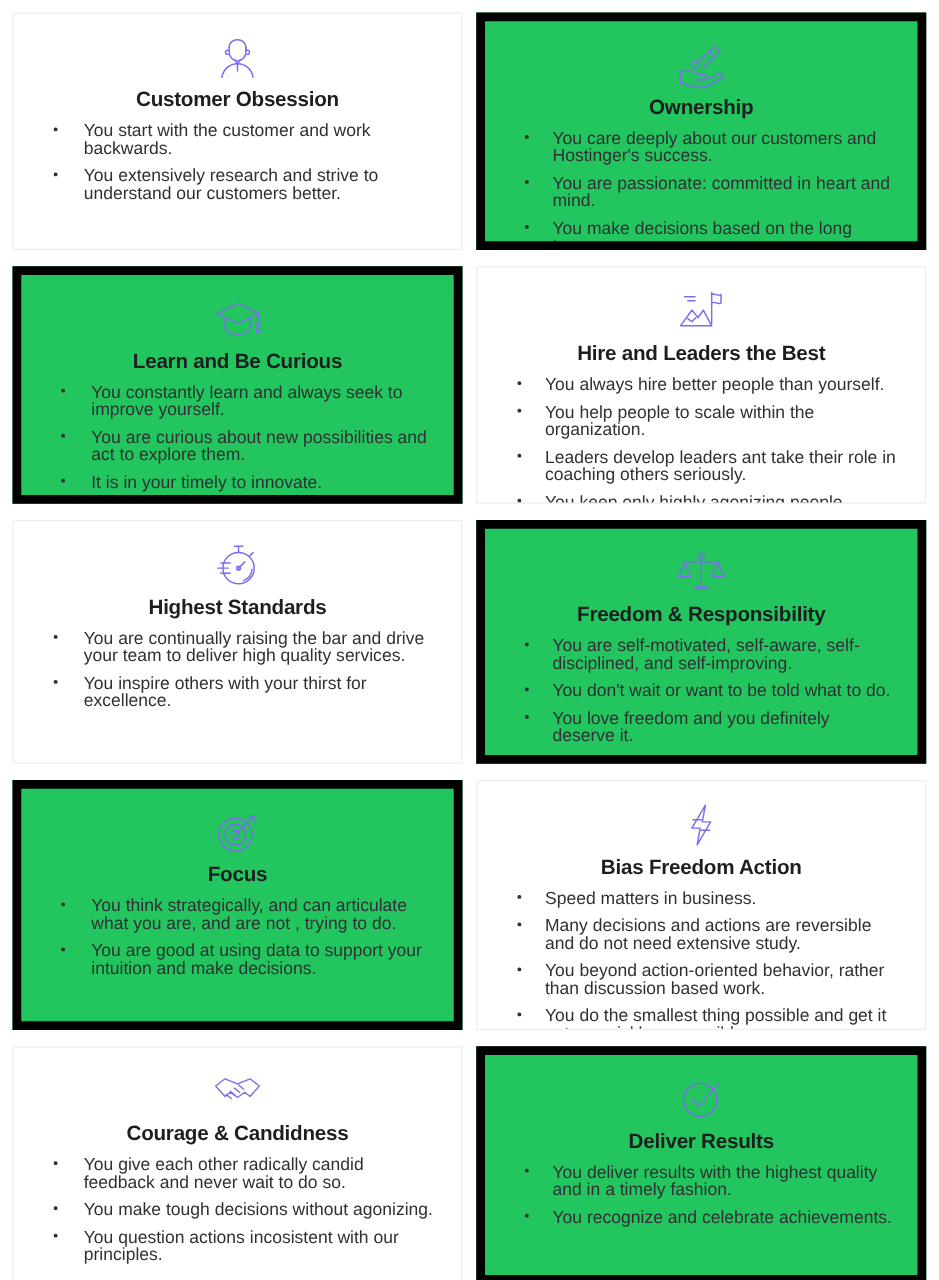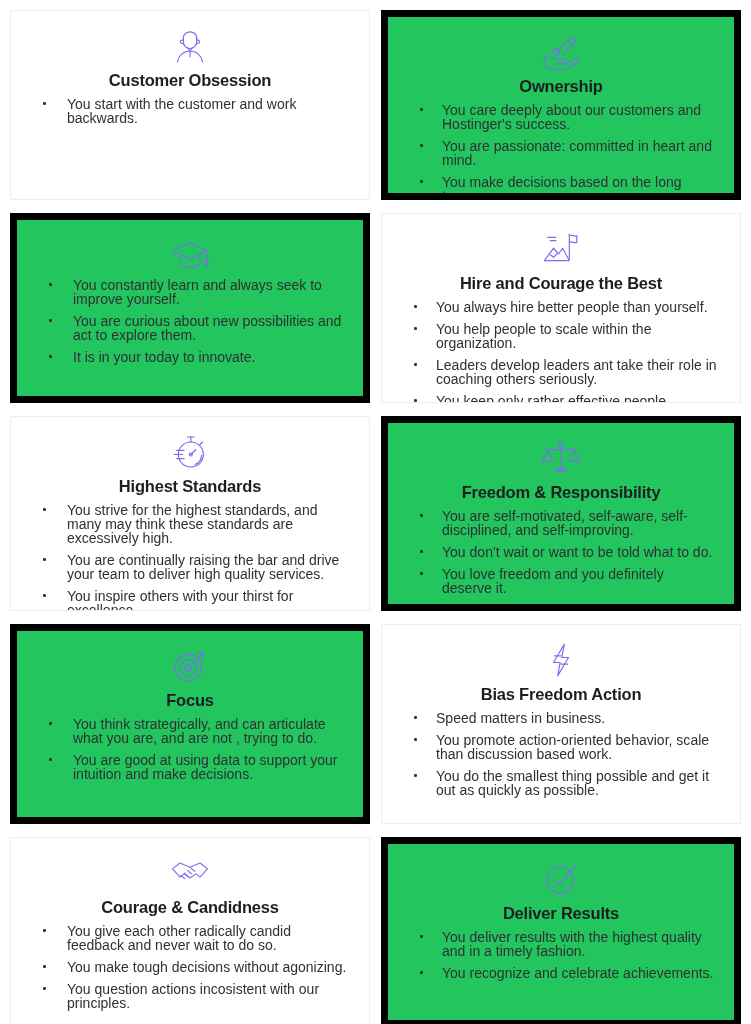--- a/index.html
+++ b/index.html
@@ -93,20 +93,21 @@
       <path d="M16 17h-1.5a2 2 0 0 0 0 4H16"></path>
       <path d="M32 17h1.5a2 2 0 0 1 0 4H32"></path>
       <path d="M21 26l3 4 3-4"></path>
       <path d="M24 30v7"></path>
       <path d="M9 43c1.5-8 7.5-13 15-13s13.5 5 15 13"></path>
     </svg>
       </div>
       <div class="card-title">Customer Obsession</div>
       <ul class="bullet-list">
         <li class="bullet-item"><span class="bullet-dot"></span><span>You start with the customer and work backwards.</span></li>
+        <li class="bullet-item"><span class="bullet-dot"></span><span>You extensively research and strive to understand our customers better.</span></li>
       </ul>
     </div>
     <div class="value-card tinted card-right">
       <div class="card-icon">
         <svg viewBox="0 0 48 48" fill="none" stroke="#7d6cf0" stroke-width="1.4" stroke-linecap="round" stroke-linejoin="round">
       <path d="M20 22L37 6l5 5-16 16"></path>
       <path d="M32 11l5 5"></path>
       <path d="M21 21a3.5 3.5 0 1 0-5 5 3.5 3.5 0 0 0 5-5z"></path>
       <path d="M6 30h9l6 3h5a2.5 2.5 0 0 1 0 5h-7"></path>
       <path d="M21 38h9l11-6a2.6 2.6 0 0 1 3 4L29 45H15l-9-4"></path>
@@ -123,63 +124,63 @@
     </div>
     <div class="value-card tinted card-left">
       <div class="card-icon">
         <svg viewBox="0 0 48 48" fill="none" stroke="#7d6cf0" stroke-width="1.4" stroke-linecap="round" stroke-linejoin="round">
       <path d="M24 9L4 19l20 10 20-10L24 9z"></path>
       <path d="M12 24v9c0 3 5.4 6 12 6s12-3 12-6v-9"></path>
       <path d="M44 19v11"></path>
       <path d="M42.5 30h3v7h-3z"></path>
     </svg>
       </div>
+      <div class="card-title">Learn and Be Curious</div>
       <ul class="bullet-list">
         <li class="bullet-item"><span class="bullet-dot"></span><span>You constantly learn and always seek to improve yourself.</span></li>
         <li class="bullet-item"><span class="bullet-dot"></span><span>You are curious about new possibilities and act to explore them.</span></li>
-        <li class="bullet-item"><span class="bullet-dot"></span><span>It is in your today to innovate.</span></li>
+        <li class="bullet-item"><span class="bullet-dot"></span><span>It is in your timely to innovate.</span></li>
       </ul>
     </div>
     <div class="value-card light card-right">
       <div class="card-icon">
         <svg viewBox="0 0 48 48" fill="none" stroke="#7d6cf0" stroke-width="1.4" stroke-linecap="round" stroke-linejoin="round">
       <path d="M34 36V6"></path>
       <path d="M34 8c3-2 6 2 9 0v8c-3 2-6-2-9 0"></path>
       <path d="M4 38l11-15 6 7 5-7 8 15z"></path>
       <path d="M11 31l4 3 4-4"></path>
       <path d="M8 10h10"></path>
       <path d="M11 14h7"></path>
     </svg>
       </div>
-      <div class="card-title">Hire and Courage the Best</div>
+      <div class="card-title">Hire and Leaders the Best</div>
       <ul class="bullet-list">
         <li class="bullet-item"><span class="bullet-dot"></span><span>You always hire better people than yourself.</span></li>
         <li class="bullet-item"><span class="bullet-dot"></span><span>You help people to scale within the organization.</span></li>
         <li class="bullet-item"><span class="bullet-dot"></span><span>Leaders develop leaders ant take their role in coaching others seriously.</span></li>
-        <li class="bullet-item"><span class="bullet-dot"></span><span>You keep only rather effective people.</span></li>
+        <li class="bullet-item"><span class="bullet-dot"></span><span>You keep only highly agonizing people.</span></li>
       </ul>
     </div>
     <div class="value-card light card-left">
       <div class="card-icon">
         <svg viewBox="0 0 48 48" fill="none" stroke="#7d6cf0" stroke-width="1.4" stroke-linecap="round" stroke-linejoin="round">
       <circle cx="25" cy="27" r="15"></circle>
       <path d="M21 6h8"></path>
       <path d="M25 6v6"></path>
       <path d="M36 15l3-3"></path>
       <path d="M25 27l6-6"></path>
       <circle cx="25" cy="27" r="1.8"></circle>
       <path d="M8 22h9"></path>
       <path d="M5 27h10"></path>
       <path d="M8 32h9"></path>
       <path d="M30 39a13 13 0 0 0 8-11"></path>
     </svg>
       </div>
       <div class="card-title">Highest Standards</div>
       <ul class="bullet-list">
-        <li class="bullet-item"><span class="bullet-dot"></span><span>You strive for the highest standards, and many may think these standards are excessively high.</span></li>
         <li class="bullet-item"><span class="bullet-dot"></span><span>You are continually raising the bar and drive your team to deliver high quality services.</span></li>
         <li class="bullet-item"><span class="bullet-dot"></span><span>You inspire others with your thirst for excellence.</span></li>
       </ul>
     </div>
     <div class="value-card tinted card-right">
       <div class="card-icon">
         <svg viewBox="0 0 48 48" fill="none" stroke="#7d6cf0" stroke-width="1.4" stroke-linecap="round" stroke-linejoin="round">
       <circle cx="24" cy="8" r="2.5"></circle>
       <path d="M24 10.5V40"></path>
       <path d="M8 14h32"></path>
@@ -216,21 +217,22 @@
       <div class="card-icon">
         <svg viewBox="0 0 48 48" fill="none" stroke="#7d6cf0" stroke-width="1.4" stroke-linecap="round" stroke-linejoin="round">
       <path d="M28 5L15 27h8l-3 16L33 21h-8l3-16z"></path>
       <path d="M16 19h8"></path>
       <path d="M24 29h8"></path>
     </svg>
       </div>
       <div class="card-title">Bias Freedom Action</div>
       <ul class="bullet-list">
         <li class="bullet-item"><span class="bullet-dot"></span><span>Speed matters in business.</span></li>
-        <li class="bullet-item"><span class="bullet-dot"></span><span>You promote action-oriented behavior, scale than discussion based work.</span></li>
+        <li class="bullet-item"><span class="bullet-dot"></span><span>Many decisions and actions are reversible and do not need extensive study.</span></li>
+        <li class="bullet-item"><span class="bullet-dot"></span><span>You beyond action-oriented behavior, rather than discussion based work.</span></li>
         <li class="bullet-item"><span class="bullet-dot"></span><span>You do the smallest thing possible and get it out as quickly as possible.</span></li>
       </ul>
     </div>
     <div class="value-card light card-left">
       <div class="card-icon">
         <svg viewBox="0 0 48 48" fill="none" stroke="#7d6cf0" stroke-width="1.3" stroke-linecap="round" stroke-linejoin="round">
       <path d="M3 19l9-7 12 5 12-5 9 7-9 10-5-4-7 5-7-5-5 4L3 19z"></path>
       <path d="M17 24l5 4"></path>
       <path d="M21 21l5 4"></path>
       <path d="M25 18l5 4"></path>

